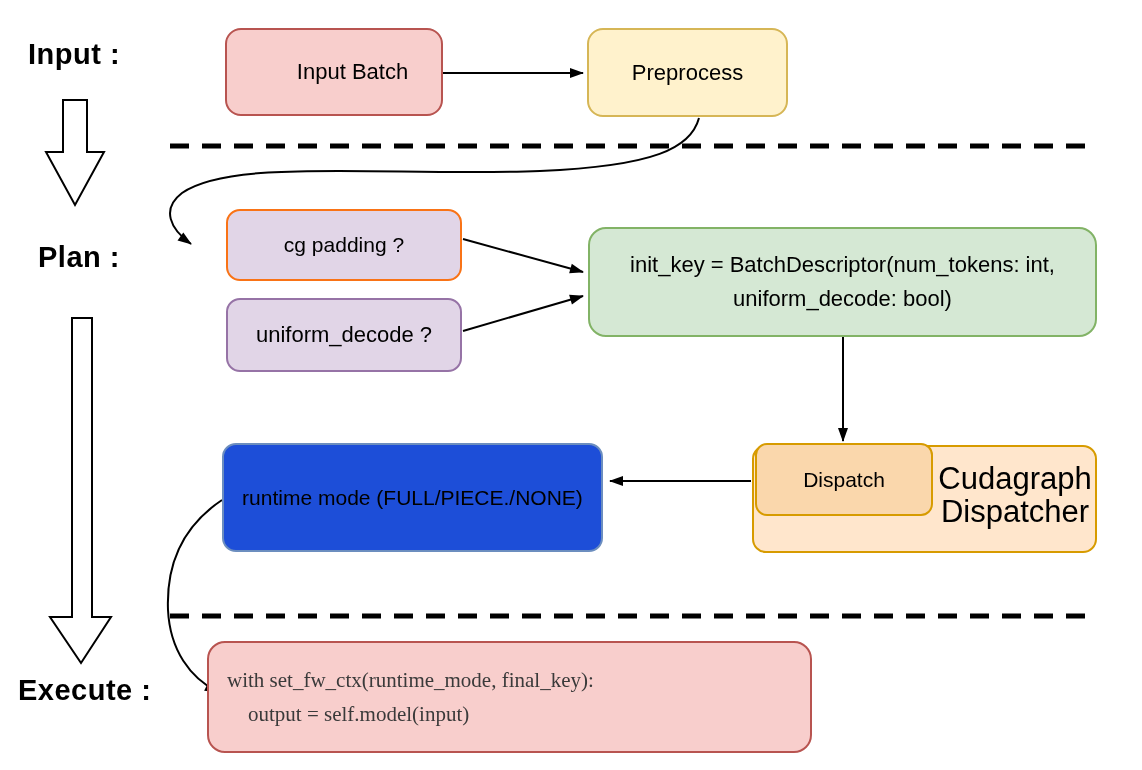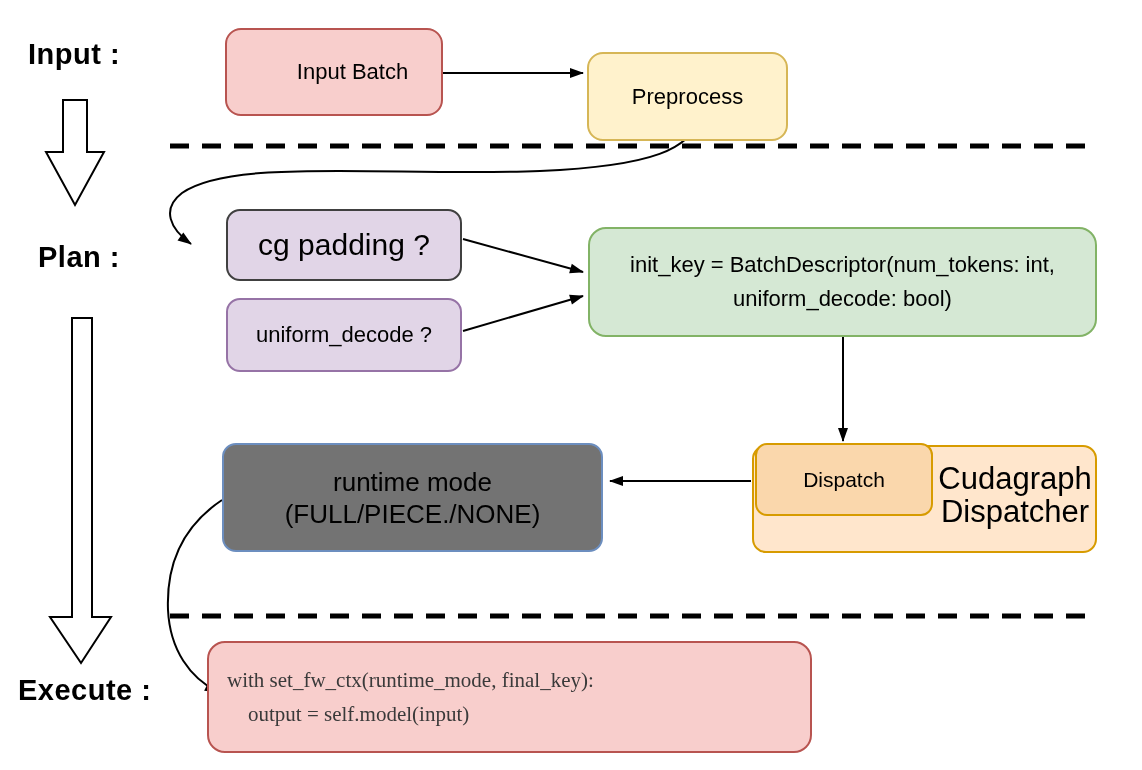--- a/index.html
+++ b/index.html
@@ -10,28 +10,28 @@
   #wires{position:absolute;left:0;top:0;width:1142px;height:770px;z-index:1;}
   .node{
     position:absolute;z-index:2;box-sizing:border-box;
     display:flex;flex-direction:column;align-items:center;justify-content:center;
     text-align:center;
   }
   .stage-label{
     position:absolute;z-index:3;font-weight:bold;font-size:29px;letter-spacing:0.5px;
   }
   .node-input-batch{left:225px;top:28px;width:218px;height:88px;background:#f8cecc;border:2px solid #b85450;border-radius:16px;font-size:22px;padding-left:37px;}
-  .node-preprocess{left:587px;top:28px;width:201px;height:89px;background:#fff2cc;border:2px solid #d6b656;border-radius:16px;font-size:22px;margin-top:24px;}
-  .node-cg-padding{left:226px;top:209px;width:236px;height:72px;background:#e1d5e7;border:2px solid #404040;border-radius:14px;font-size:30px;}
+  .node-preprocess{left:587px;top:28px;width:201px;height:89px;background:#fff2cc;border:2px solid #d6b656;border-radius:16px;font-size:22px;}
+  .node-cg-padding{left:226px;top:209px;width:236px;height:72px;background:#e1d5e7;border:2px solid #f97316;border-radius:14px;font-size:21px;}
   .node-uniform-decode{left:226px;top:298px;width:236px;height:74px;background:#e1d5e7;border:2px solid #9673a6;border-radius:14px;font-size:22px;}
   .node-init-key{left:588px;top:227px;width:509px;height:110px;background:#d5e8d4;border:2px solid #82b366;border-radius:18px;font-size:22px;line-height:34px;}
   .node-dispatcher{left:752px;top:445px;width:345px;height:108px;background:#ffe6cc;border:2px solid #d79b00;border-radius:14px;}
   .node-dispatch{left:755px;top:443px;width:178px;height:73px;background:#fad7ac;border:2px solid #d79b00;border-radius:12px;font-size:21px;z-index:4;}
   .dispatcher-text{position:absolute;left:933px;top:462px;width:164px;z-index:3;text-align:center;font-size:31px;line-height:33px;}
-  .node-runtime-mode{left:222px;top:443px;width:381px;height:109px;background:#737373;border:2px solid #6c8ebf;border-radius:14px;font-size:26px;line-height:32px;}
+  .node-runtime-mode{left:222px;top:443px;width:381px;height:109px;background:#1d4ed8;border:2px solid #6c8ebf;border-radius:14px;font-size:21px;line-height:32px;}
   .node-execute-code{
     left:207px;top:641px;width:605px;height:112px;background:#f8cecc;border:2px solid #b85450;border-radius:18px;
     font-family:"Liberation Mono",monospace;font-size:21px;line-height:34px;color:#3a3a3a;
     align-items:flex-start;padding-left:18px;text-align:left;
   }
   .code-line{white-space:pre;font-family:Liberation Serif, serif;}
 </style>
 </head>
 <body>
 

